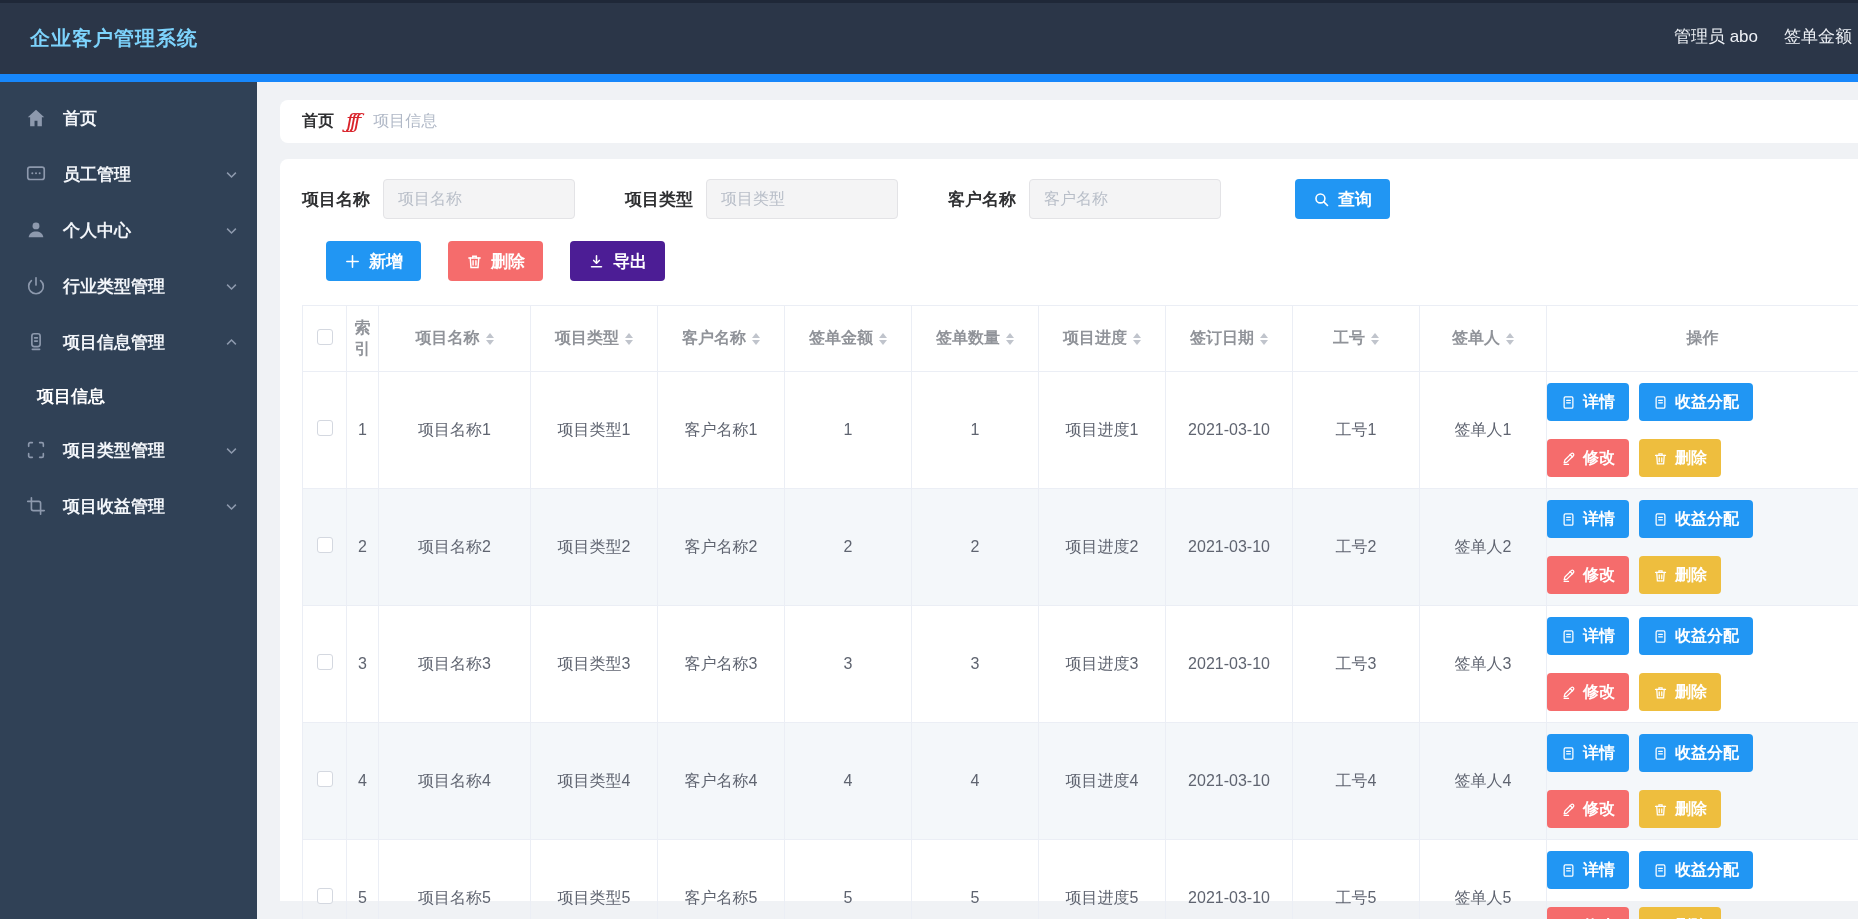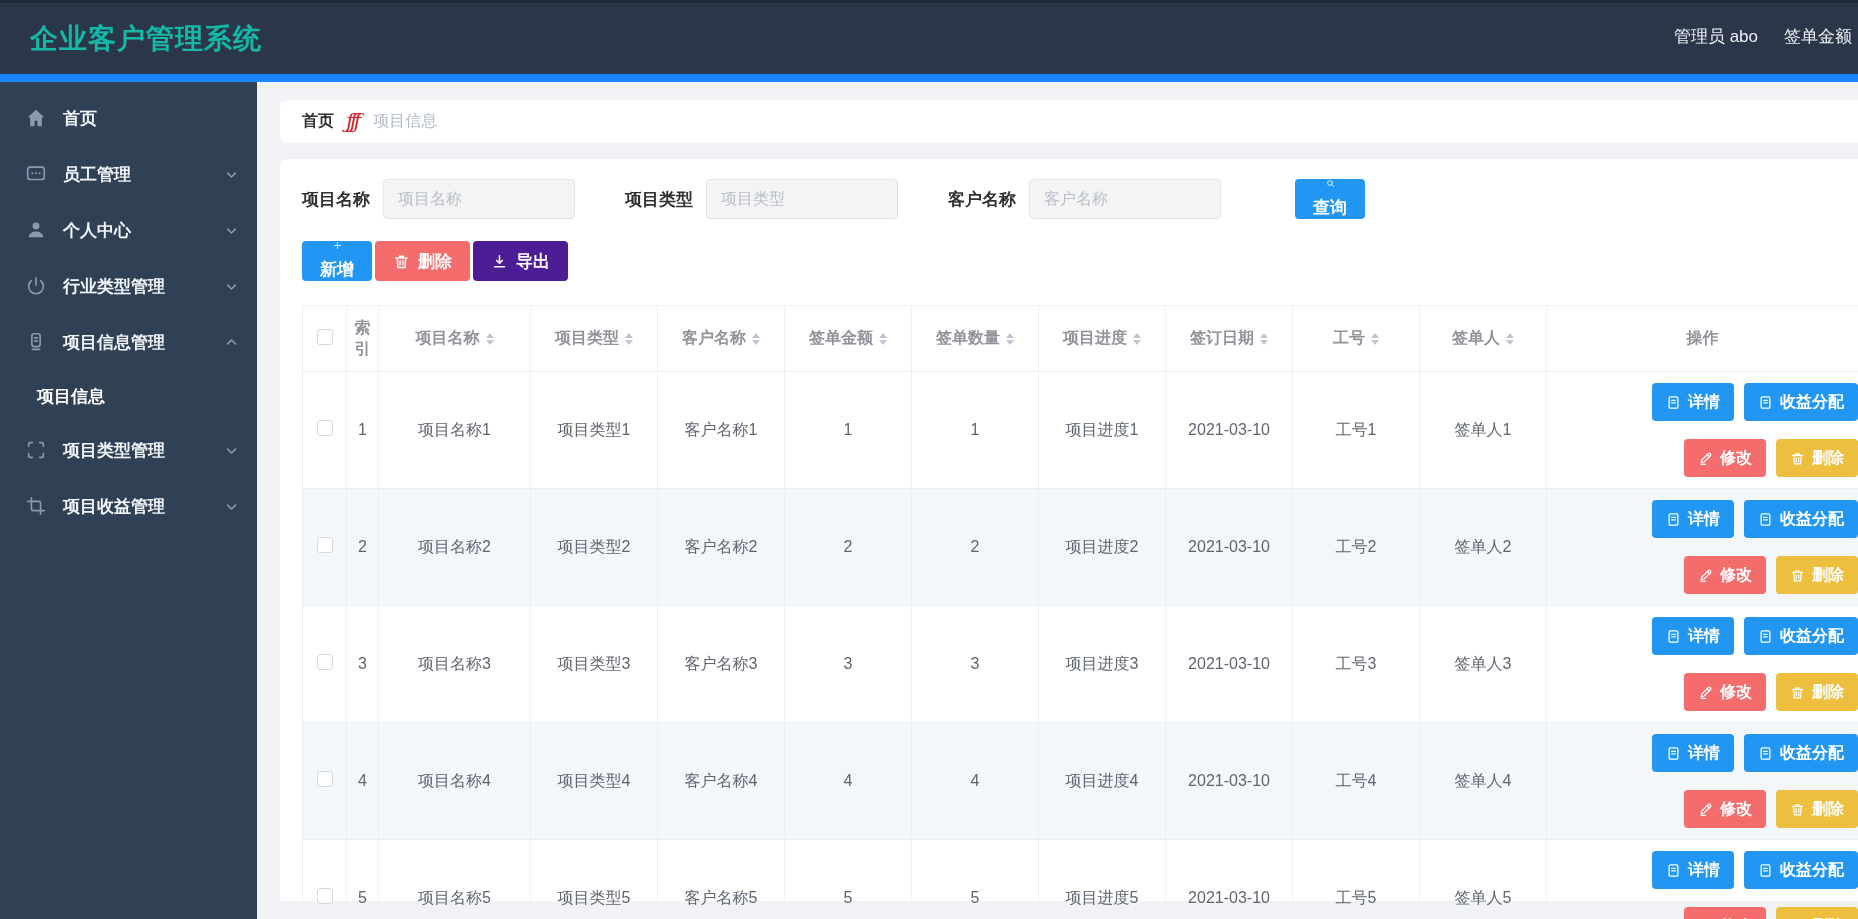--- a/index.html
+++ b/index.html
@@ -4,21 +4,21 @@
 <style>
   * { margin:0; padding:0; box-sizing:border-box; }
   html,body { width:1858px; height:919px; overflow:hidden;
     font-family:"Liberation Sans","DejaVu Sans",sans-serif; background:#f0f2f5; }
 
   
   .navbar { height:82px; background:#2b3648; border-top:3px solid #1f2838;
     display:flex; align-items:center; justify-content:space-between;
     padding:0 6px 8px 30px; position:relative; }
   .navbar:after { content:""; position:absolute; left:0; right:0; bottom:0; height:8px; background:#1787fb; }
-  .nav-title { color:#14b8a6; font-size:28px; font-weight:700; letter-spacing:1px; }
+  .nav-title { color:#7dd3fc; font-size:20px; font-weight:700; letter-spacing:1px; }
   .nav-right { display:flex; align-items:center; gap:26px; margin-bottom:4px; }
   .nav-right span { color:#eef1f6; font-size:17px; font-weight:400; cursor:pointer; white-space:nowrap; }
 
   
   .layout { display:flex; height:837px; }
   .sidebar { width:257px; background:#304156; flex:0 0 257px; padding-top:8px; }
   .side-item { height:56px; display:flex; align-items:center; padding:0 18px 0 25px; cursor:pointer; position:relative; }
   .side-item .s-icon { width:22px; height:22px; color:#8d99ad; flex:0 0 22px; }
   .side-item .s-icon svg { width:22px; height:22px; display:block; }
   .side-item .s-label { color:#f2f5f9; font-size:17px; font-weight:700; margin-left:16px; flex:1; white-space:nowrap; }
@@ -41,23 +41,23 @@
 
   
   .filter-row { display:flex; align-items:center; }
   .f-group { display:flex; align-items:center; margin-right:50px; }
   .f-label { font-size:17px; font-weight:700; color:#303133; margin-right:13px; white-space:nowrap; }
   .f-input { width:192px; height:40px; background:#f4f4f5; border:1px solid #e3e3e6; border-radius:4px;
     padding:0 14px; font-size:16px; color:#606266; font-family:inherit; outline:none; }
   .f-input::placeholder { color:#b8bec8; }
   .btn { display:inline-flex; align-items:center; justify-content:center; gap:8px;
     height:40px; border:none; border-radius:4px; color:#fff; font-size:17px; font-weight:700;
-    font-family:inherit; cursor:pointer; padding:0 18px; }
+    font-family:inherit; cursor:pointer; padding:0 18px;margin-left:24px; }
   .btn svg { width:17px; height:17px; }
-  .btn-blue { background:#2196f3;flex-direction:column; }
+  .btn-blue { background:#2196f3; }
   .btn-red { background:#f56c6c; }
   .btn-green { background:#4c1d95; }
   .search-btn { margin-left:24px; }
 
   
   .toolbar { margin-top:22px; display:flex; gap:3px; }
 
   
   table.grid { margin-top:24px; width:1556px; border-collapse:collapse; table-layout:fixed; }
   .grid th, .grid td { border:1px solid #ebeef5; text-align:center; vertical-align:middle; }
@@ -67,21 +67,21 @@
   .col-check { width:44px; } .col-idx { width:32px; }
   .col-name { width:152px; } .col-std { width:127px; } .col-op { width:312px; }
   .th-flex { display:inline-flex; align-items:center; gap:6px; }
   .sort { display:inline-flex; flex-direction:column; align-items:center; gap:2px; }
   .sort i { display:block; width:0; height:0; border:4px solid transparent; }
   .sort .up { border-bottom:5px solid #c0c4cc; border-top:none; }
   .sort .dn { border-top:5px solid #c0c4cc; border-bottom:none; }
   .checkbox { display:inline-block; width:16px; height:16px; background:#fff;
     border:1px solid #d4d8e0; border-radius:3px; cursor:pointer; }
 
-  .op-wrap { display:flex; flex-direction:column; align-items:flex-end; gap:18px; }
+  .op-wrap { display:flex; flex-direction:column; align-items:flex-start; gap:18px; }
   .op-line { display:flex; gap:10px; }
   .rbtn { display:inline-flex; align-items:center; justify-content:center; gap:7px;
     height:38px; padding:0 14px; border:none; border-radius:4px; color:#fff;
     font-size:16px; font-weight:700; font-family:inherit; cursor:pointer; }
   .rbtn svg { width:15px; height:15px; }
   .rbtn.blue { background:#2196f3; } .rbtn.red { background:#f56c6c; } .rbtn.yellow { background:#eebe3e; }
 </style>
 </head>
 <body>
 

